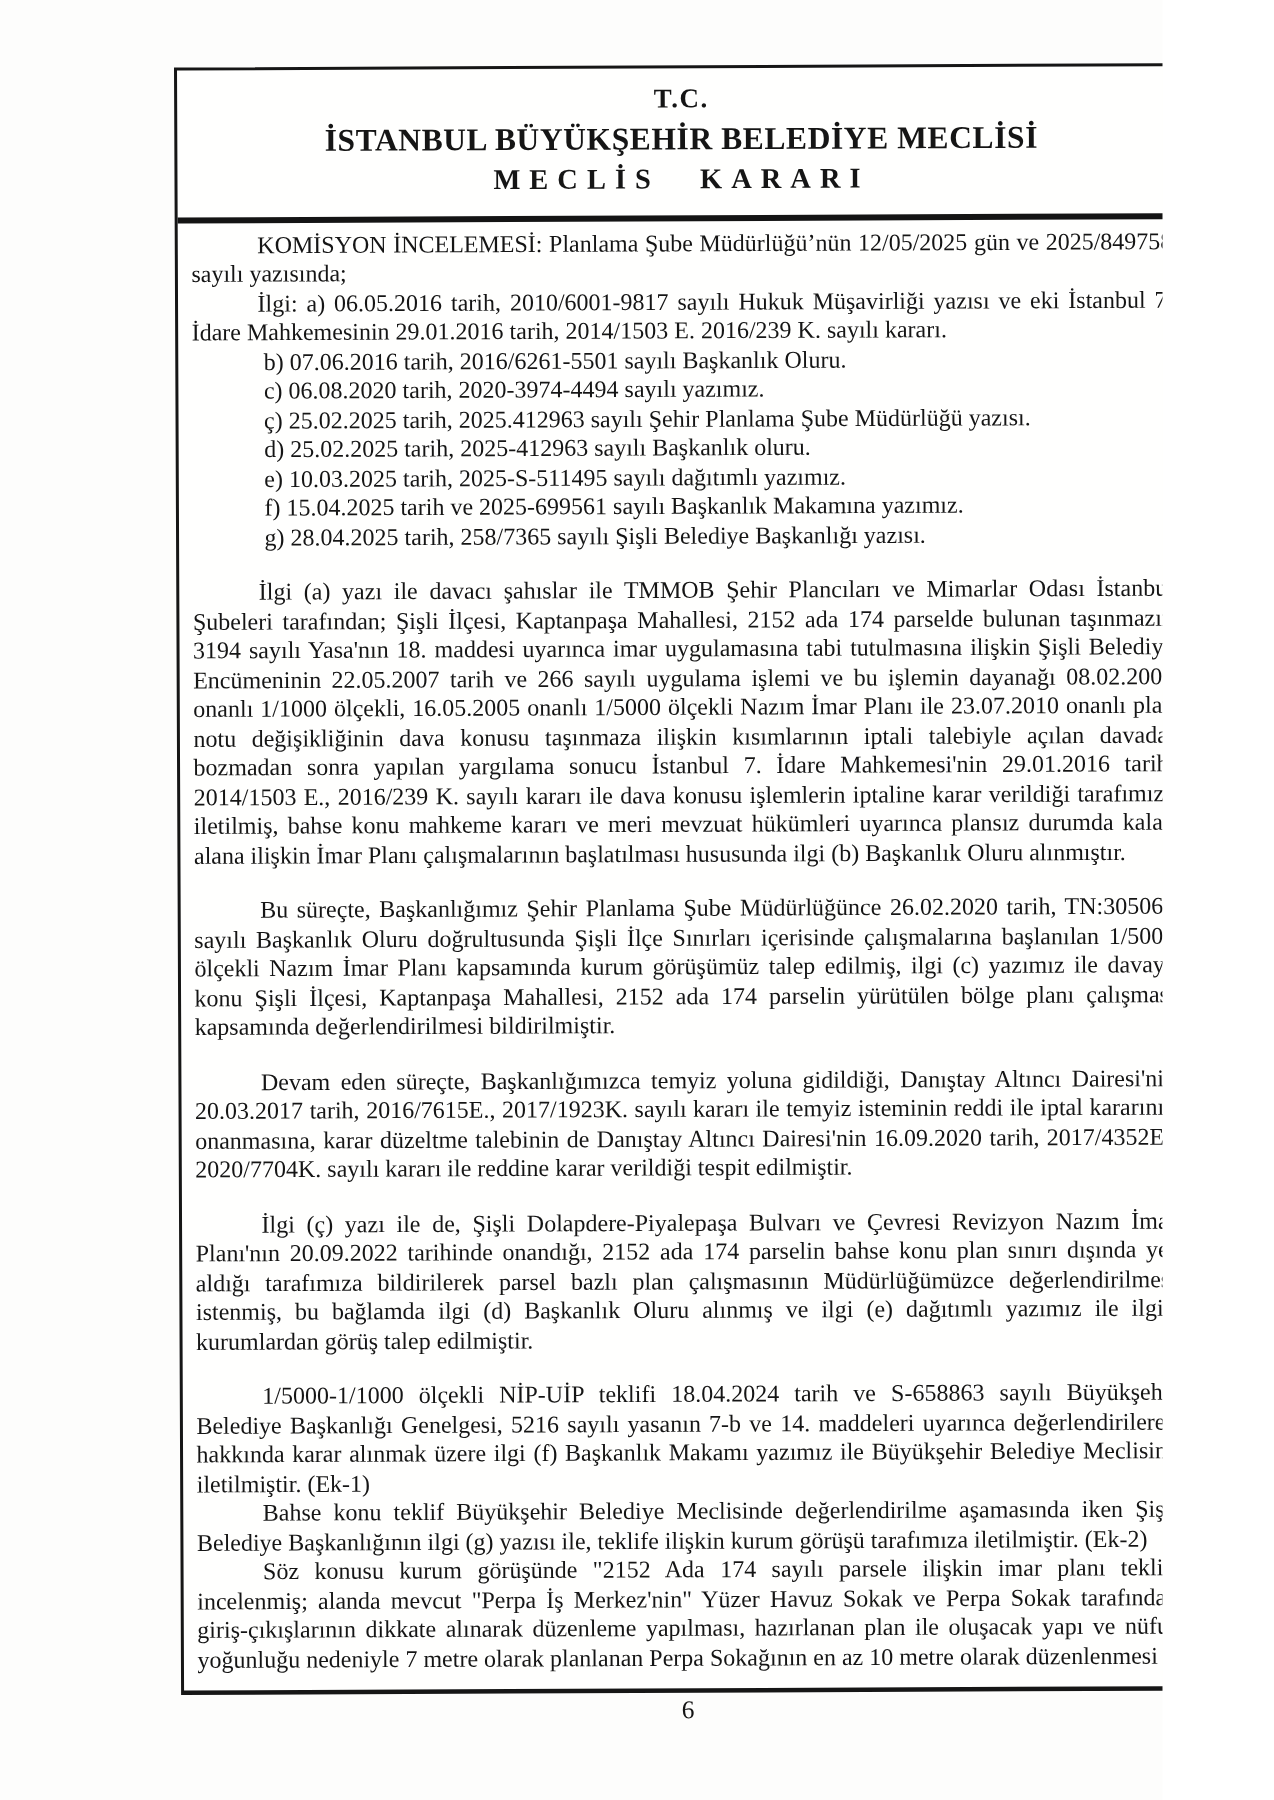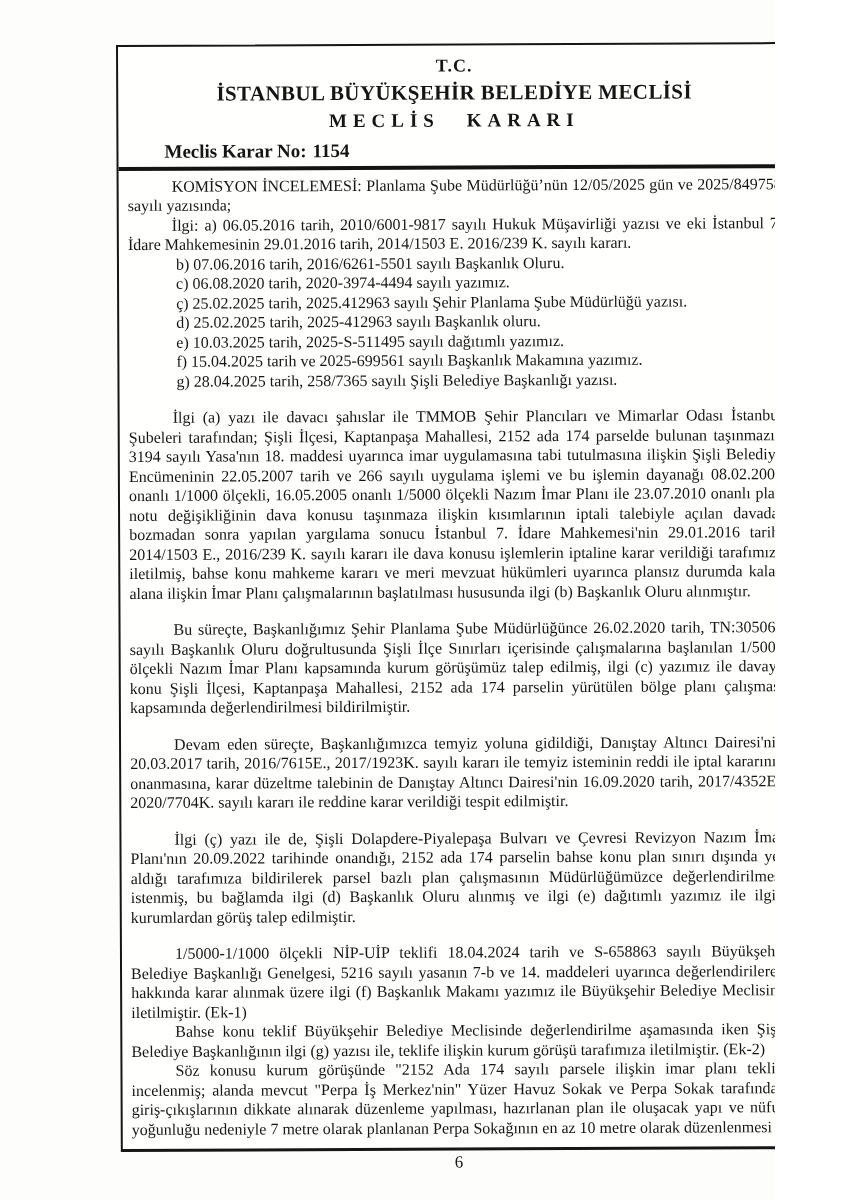--- a/index.html
+++ b/index.html
@@ -86,23 +86,20 @@
 
     <div class="doc-box">
 
       <div class="doc-header">
         <div class="tc">T.C.</div>
         <div class="inst">İSTANBUL BÜYÜKŞEHİR BELEDİYE MECLİSİ</div>
         <div class="doctype">MECLİS KARARI</div>
       </div>
 
       <div class="meta-row">
-        <div class="meta-right">
-          <span>Meclis Karar No:</span><span class="meta-value">1154</span>
-        </div>
       </div>
 
       <div class="doc-body">
         <p class="para">KOMİSYON İNCELEMESİ: Planlama Şube Müdürlüğü’nün 12/05/2025 gün ve 2025/849758 sayılı yazısında;</p>
         <p class="para">İlgi: a) 06.05.2016 tarih, 2010/6001-9817 sayılı Hukuk Müşavirliği yazısı ve eki İstanbul 7. İdare Mahkemesinin 29.01.2016 tarih, 2014/1503 E. 2016/239 K. sayılı kararı.</p>
         <p class="para list">b) 07.06.2016 tarih, 2016/6261-5501 sayılı Başkanlık Oluru.</p>
         <p class="para list">c) 06.08.2020 tarih, 2020-3974-4494 sayılı yazımız.</p>
         <p class="para list">ç) 25.02.2025 tarih, 2025.412963 sayılı Şehir Planlama Şube Müdürlüğü yazısı.</p>
         <p class="para list">d) 25.02.2025 tarih, 2025-412963 sayılı Başkanlık oluru.</p>
         <p class="para list">e) 10.03.2025 tarih, 2025-S-511495 sayılı dağıtımlı yazımız.</p>

